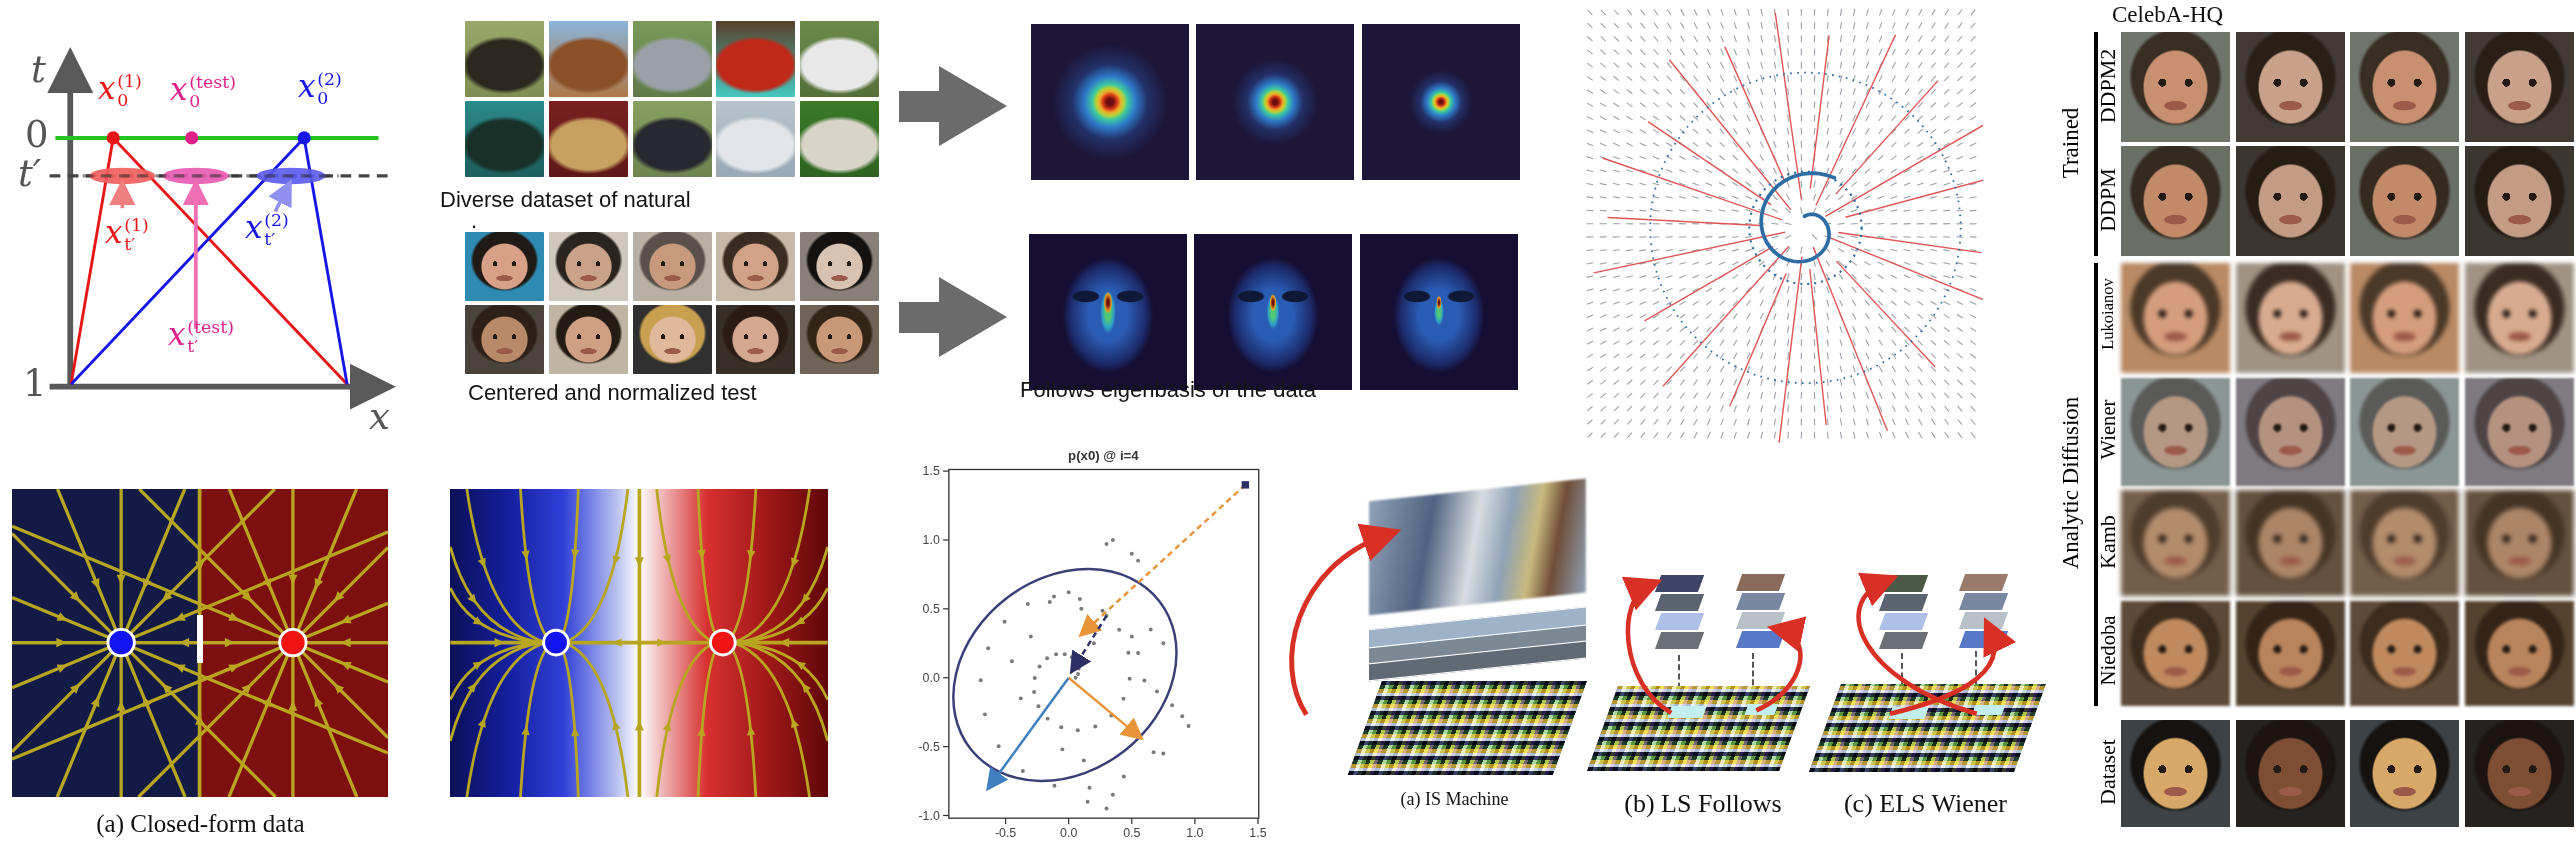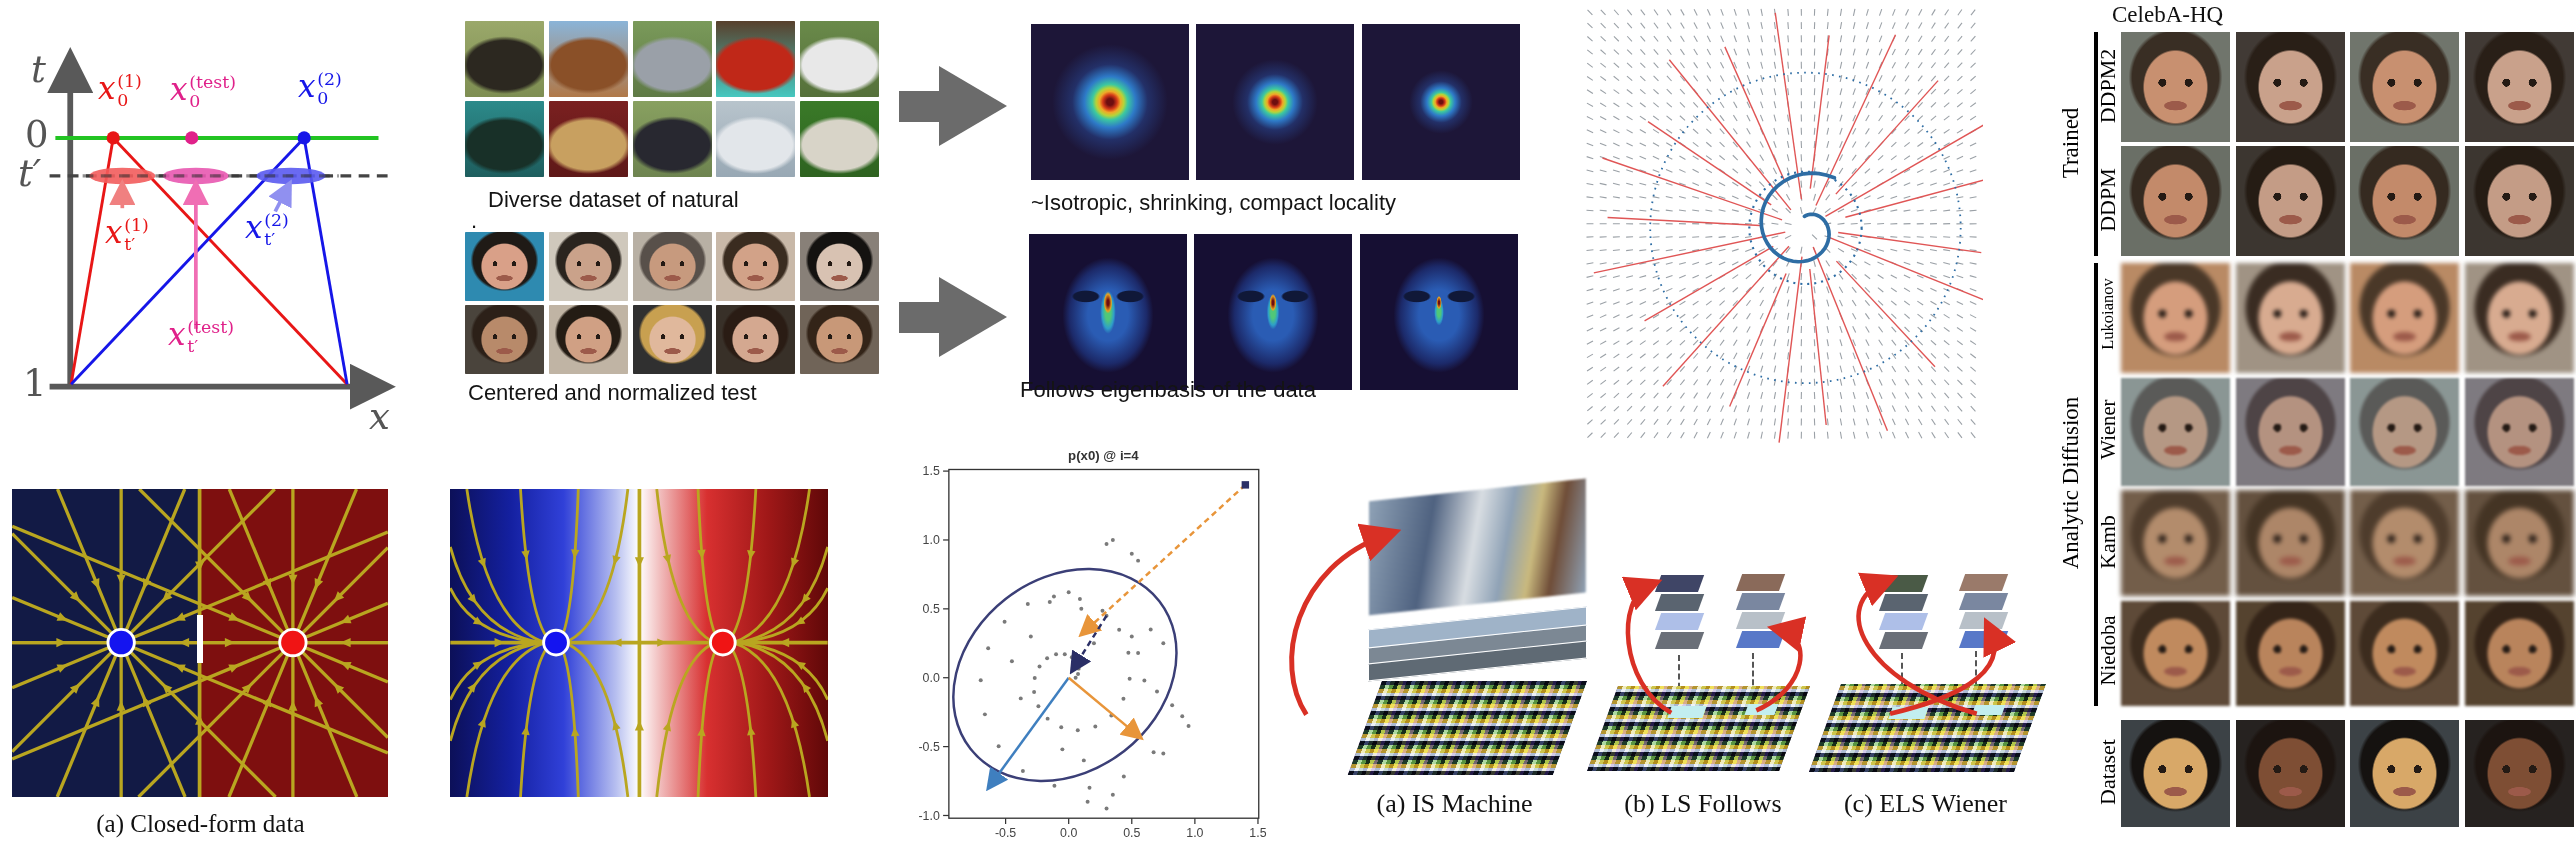--- a/index.html
+++ b/index.html
@@ -142,21 +142,21 @@
       <div class="imgtile" style="height: 76px; background: radial-gradient(55% 38% at 50% 58%, rgb(138, 80, 40) 85%, transparent 100%), linear-gradient(rgb(138, 180, 216), rgb(176, 120, 72));"></div>
       <div class="imgtile" style="height: 76px; background: radial-gradient(55% 38% at 50% 58%, rgb(154, 160, 168) 85%, transparent 100%), linear-gradient(rgb(122, 154, 90), rgb(95, 122, 70));"></div>
       <div class="imgtile" style="height: 76px; background: radial-gradient(55% 38% at 50% 58%, rgb(192, 40, 24) 85%, transparent 100%), linear-gradient(rgb(88, 64, 44), rgb(70, 200, 192));"></div>
       <div class="imgtile" style="height: 76px; background: radial-gradient(55% 38% at 50% 58%, rgb(232, 232, 232) 85%, transparent 100%), linear-gradient(rgb(106, 138, 74), rgb(85, 112, 58));"></div>
       <div class="imgtile" style="height: 76px; background: radial-gradient(55% 38% at 50% 58%, rgb(24, 48, 40) 85%, transparent 100%), linear-gradient(rgb(44, 138, 138), rgb(30, 94, 94));"></div>
       <div class="imgtile" style="height: 76px; background: radial-gradient(55% 38% at 50% 58%, rgb(200, 160, 96) 85%, transparent 100%), linear-gradient(rgb(122, 32, 32), rgb(94, 24, 24));"></div>
       <div class="imgtile" style="height: 76px; background: radial-gradient(55% 38% at 50% 58%, rgb(40, 40, 48) 85%, transparent 100%), linear-gradient(rgb(136, 160, 96), rgb(110, 132, 80));"></div>
       <div class="imgtile" style="height: 76px; background: radial-gradient(55% 38% at 50% 58%, rgb(226, 230, 234) 85%, transparent 100%), linear-gradient(rgb(184, 196, 204), rgb(152, 168, 180));"></div>
       <div class="imgtile" style="height: 76px; background: radial-gradient(55% 38% at 50% 58%, rgb(216, 212, 200) 85%, transparent 100%), linear-gradient(rgb(58, 122, 40), rgb(46, 98, 32));"></div>
     </div>
-  <div class="abs caption-sans" style="left:488px;top:187px">Diverse dataset of natural</div>
+  <div class="abs caption-sans" style="left:440px;top:187px">Diverse dataset of natural</div>
   <div class="abs caption-sans" style="left:471px;top:208px">.</div>
   <div id="faces-grid" class="abs imgrid" style="left:465px;top:232px;width:415px">
       <div class="imgtile" style="height: 69px; background: radial-gradient(2.5px at 38% 46%, rgb(36, 26, 20) 97%, transparent 100%), radial-gradient(2.5px at 62% 46%, rgb(36, 26, 20) 97%, transparent 100%), radial-gradient(11% 4.5% at 50% 67%, rgb(156, 90, 74) 90%, transparent 100%), radial-gradient(30% 34%, rgb(217, 160, 136) 95%, transparent 100%), radial-gradient(43% 45% at 50% 41%, rgb(31, 26, 22) 92%, transparent 100%), linear-gradient(rgb(46, 138, 176), rgb(46, 138, 176));"></div>
       <div class="imgtile" style="height: 69px; background: radial-gradient(2.5px at 38% 46%, rgb(36, 26, 20) 97%, transparent 100%), radial-gradient(2.5px at 62% 46%, rgb(36, 26, 20) 97%, transparent 100%), radial-gradient(11% 4.5% at 50% 67%, rgb(156, 90, 74) 90%, transparent 100%), radial-gradient(30% 34%, rgb(202, 162, 138) 95%, transparent 100%), radial-gradient(43% 45% at 50% 41%, rgb(42, 36, 30) 92%, transparent 100%), linear-gradient(rgb(207, 200, 188), rgb(207, 200, 188));"></div>
       <div class="imgtile" style="height: 69px; background: radial-gradient(2.5px at 38% 46%, rgb(36, 26, 20) 97%, transparent 100%), radial-gradient(2.5px at 62% 46%, rgb(36, 26, 20) 97%, transparent 100%), radial-gradient(11% 4.5% at 50% 67%, rgb(156, 90, 74) 90%, transparent 100%), radial-gradient(30% 34%, rgb(199, 154, 126) 95%, transparent 100%), radial-gradient(43% 45% at 50% 41%, rgb(88, 80, 74) 92%, transparent 100%), linear-gradient(rgb(184, 176, 164), rgb(184, 176, 164));"></div>
       <div class="imgtile" style="height: 69px; background: radial-gradient(2.5px at 38% 46%, rgb(36, 26, 20) 97%, transparent 100%), radial-gradient(2.5px at 62% 46%, rgb(36, 26, 20) 97%, transparent 100%), radial-gradient(11% 4.5% at 50% 67%, rgb(156, 90, 74) 90%, transparent 100%), radial-gradient(30% 34%, rgb(210, 162, 136) 95%, transparent 100%), radial-gradient(43% 45% at 50% 41%, rgb(58, 44, 32) 92%, transparent 100%), linear-gradient(rgb(200, 184, 168), rgb(200, 184, 168));"></div>
       <div class="imgtile" style="height: 69px; background: radial-gradient(2.5px at 38% 46%, rgb(36, 26, 20) 97%, transparent 100%), radial-gradient(2.5px at 62% 46%, rgb(36, 26, 20) 97%, transparent 100%), radial-gradient(11% 4.5% at 50% 67%, rgb(156, 90, 74) 90%, transparent 100%), radial-gradient(30% 34%, rgb(216, 194, 178) 95%, transparent 100%), radial-gradient(43% 45% at 50% 41%, rgb(20, 18, 16) 92%, transparent 100%), linear-gradient(rgb(136, 128, 120), rgb(136, 128, 120));"></div>
       <div class="imgtile" style="height: 69px; background: radial-gradient(2.5px at 38% 46%, rgb(36, 26, 20) 97%, transparent 100%), radial-gradient(2.5px at 62% 46%, rgb(36, 26, 20) 97%, transparent 100%), radial-gradient(11% 4.5% at 50% 67%, rgb(156, 90, 74) 90%, transparent 100%), radial-gradient(30% 34%, rgb(184, 138, 106) 95%, transparent 100%), radial-gradient(43% 45% at 50% 41%, rgb(44, 32, 24) 92%, transparent 100%), linear-gradient(rgb(74, 68, 60), rgb(74, 68, 60));"></div>
       <div class="imgtile" style="height: 69px; background: radial-gradient(2.5px at 38% 46%, rgb(36, 26, 20) 97%, transparent 100%), radial-gradient(2.5px at 62% 46%, rgb(36, 26, 20) 97%, transparent 100%), radial-gradient(11% 4.5% at 50% 67%, rgb(156, 90, 74) 90%, transparent 100%), radial-gradient(30% 34%, rgb(208, 160, 132) 95%, transparent 100%), radial-gradient(43% 45% at 50% 41%, rgb(36, 28, 20) 92%, transparent 100%), linear-gradient(rgb(192, 180, 164), rgb(192, 180, 164));"></div>
       <div class="imgtile" style="height: 69px; background: radial-gradient(2.5px at 38% 46%, rgb(36, 26, 20) 97%, transparent 100%), radial-gradient(2.5px at 62% 46%, rgb(36, 26, 20) 97%, transparent 100%), radial-gradient(11% 4.5% at 50% 67%, rgb(156, 90, 74) 90%, transparent 100%), radial-gradient(30% 34%, rgb(224, 184, 156) 95%, transparent 100%), radial-gradient(43% 45% at 50% 41%, rgb(200, 160, 80) 92%, transparent 100%), linear-gradient(rgb(48, 48, 48), rgb(48, 48, 48));"></div>
@@ -172,21 +172,20 @@
   <div class="abs garrow" style="left:899px;top:277px;width:107px;height:80px">
     <div class="shaft"></div>
       <div class="head"></div>
   </div>
 
   <div id="hm-row1" class="abs hmrow" style="left:1031px;top:24px">
       <div class="hmtile" style="background: radial-gradient(circle at 50% 50%, #6e0e10 0 3%, #d43a18 6.5%, #f0a828 9.5%, #b6d438 12.5%, #3cc8a0 16%, #2e7ac8 23%, #233068 34%, var(--heatmap-bg) 52%), var(--heatmap-bg);"></div>
       <div class="hmtile" style="background: radial-gradient(circle at 50% 50%, #6e0e10 0 2.2199999999999998%, #d43a18 4.81%, #f0a828 7.03%, #b6d438 9.25%, #3cc8a0 11.84%, #2e7ac8 17.02%, #233068 25.16%, var(--heatmap-bg) 38.48%), var(--heatmap-bg);"></div>
       <div class="hmtile" style="background: radial-gradient(circle at 50% 50%, #6e0e10 0 1.6500000000000001%, #d43a18 3.575%, #f0a828 5.2250000000000005%, #b6d438 6.875000000000001%, #3cc8a0 8.8%, #2e7ac8 12.65%, #233068 18.700000000000003%, var(--heatmap-bg) 28.6%), var(--heatmap-bg);"></div>
     </div>
-  <div class="abs caption-sans" style="left:1031px;top:190px">~Isotropic, shrinking, compact locality</div>
   <div id="hm-row2" class="abs hmrow" style="left:1029px;top:234px">
       <div class="hmtile" style="background: radial-gradient(3.5% 9% at 50% 44%, rgb(110, 14, 16) 20%, rgb(232, 160, 32) 60%, transparent 78%), radial-gradient(6% 17%, rgb(80, 200, 120) 30%, rgb(46, 160, 200) 62%, transparent 82%), radial-gradient(9% 4% at 36% 40%, rgb(16, 24, 56) 85%, transparent 100%), radial-gradient(9% 4% at 64% 40%, rgb(16, 24, 56) 85%, transparent 100%), radial-gradient(32% 41% at 50% 52%, rgb(42, 92, 180) 40%, rgb(28, 42, 106) 76%, transparent 90%), rgb(22, 15, 51);"></div>
       <div class="hmtile" style="background: radial-gradient(2.8% 7.2% at 50% 44%, rgb(110, 14, 16) 20%, rgb(232, 160, 32) 60%, transparent 78%), radial-gradient(4.8% 13.6%, rgb(80, 200, 120) 30%, rgb(46, 160, 200) 62%, transparent 82%), radial-gradient(9% 4% at 36% 40%, rgb(16, 24, 56) 85%, transparent 100%), radial-gradient(9% 4% at 64% 40%, rgb(16, 24, 56) 85%, transparent 100%), radial-gradient(32% 41% at 50% 52%, rgb(42, 92, 180) 40%, rgb(28, 42, 106) 76%, transparent 90%), rgb(22, 15, 51);"></div>
       <div class="hmtile" style="background: radial-gradient(2.17% 5.58% at 50% 44%, rgb(110, 14, 16) 20%, rgb(232, 160, 32) 60%, transparent 78%), radial-gradient(3.72% 10.54%, rgb(80, 200, 120) 30%, rgb(46, 160, 200) 62%, transparent 82%), radial-gradient(9% 4% at 36% 40%, rgb(16, 24, 56) 85%, transparent 100%), radial-gradient(9% 4% at 64% 40%, rgb(16, 24, 56) 85%, transparent 100%), radial-gradient(32% 41% at 50% 52%, rgb(42, 92, 180) 40%, rgb(28, 42, 106) 76%, transparent 90%), rgb(22, 15, 51);"></div>
     </div>
   <div class="abs caption-sans" style="left:1020px;top:377px">Follows eigenbasis of the data</div>
 
   <svg id="svg-spiral" class="abs" style="left:1585px;top:6.6px" width="398" height="436" viewBox="0 0 482 527">
       <line x1="8.969848480983499" y1="8.9698484809835" x2="3.0301515190165005" y2="3.0301515190165" stroke="var(--quiver-gray)" stroke-width="1.3"></line>
       <line x1="9.062226217999577" y1="24.874503537968952" x2="2.9377737820004244" y2="19.125496462031048" stroke="var(--quiver-gray)" stroke-width="1.3"></line>
@@ -1498,21 +1497,21 @@
       </g>
     </svg>
 
   <div id="is-stack" class="abs skewY" style="left:1368px;top:489px;width:217px;height:178px">
       <div class="abs" style="left: 0px; top: 162px; width: 217px; height: 16.5px; background: rgb(95, 106, 116); border: 1.7px solid rgb(255, 255, 255);"></div>
       <div class="abs" style="left: 0px; top: 145px; width: 217px; height: 16.5px; background: rgb(124, 136, 148); border: 1.7px solid rgb(255, 255, 255);"></div>
       <div class="abs" style="left: 0px; top: 129px; width: 217px; height: 16.5px; background: rgb(159, 179, 200); border: 1.7px solid rgb(255, 255, 255);"></div>
       <div class="abs" style="left: 0px; top: 0px; width: 217px; height: 114px; border: 1.7px solid rgb(255, 255, 255); background: linear-gradient(100deg, rgb(143, 162, 182) 0%, rgb(79, 98, 128) 28%, rgb(216, 221, 226) 48%, rgb(143, 162, 182) 62%, rgb(201, 185, 126) 74%, rgb(111, 77, 56) 84%, rgb(143, 162, 182) 100%); filter: blur(1.2px);"></div>
     </div>
   <div id="is-base" class="abs baseNoise" style="left: 1382px; top: 681px; width: 205px; height: 94px; background: repeating-linear-gradient(90deg, rgb(34, 40, 58) 0px, rgb(34, 40, 58) 5px, rgb(207, 214, 226) 5px, rgb(207, 214, 226) 9px, rgb(106, 138, 90) 9px, rgb(106, 138, 90) 13.2px, rgb(26, 26, 34) 13.2px, rgb(26, 26, 34) 17.4px, rgb(212, 192, 106) 17.4px, rgb(212, 192, 106) 21.5px, rgb(138, 90, 160) 21.5px, rgb(138, 90, 160) 25px), repeating-linear-gradient(0deg, rgb(34, 40, 58) 0px, rgb(34, 40, 58) 4.1px, rgb(207, 214, 226) 4.1px, rgb(207, 214, 226) 7.4px, rgb(212, 192, 106) 7.4px, rgb(212, 192, 106) 10.7px, rgb(106, 138, 90) 10.7px, rgb(106, 138, 90) 15px); background-blend-mode: overlay;"></div>
-  <div class="abs caption-serif" style="left:1347px;top:789px;width:215px;font-size:26px">(a) IS Machine</div>
+  <div class="abs caption-serif" style="left:1347px;top:789px;width:215px;font-size:18px">(a) IS Machine</div>
 
   <div id="ls-left-stack" class="abs" style="left:1655px;top:575px;width:50px;height:76px">
       <div class="minitile" style="left: 3.3px; top: 0px; background: rgb(63, 69, 102); box-shadow: rgb(255, 255, 255) 0px 0px 0px 0.8px;"></div>
       <div class="minitile" style="left: 3.3px; top: 19px; background: rgb(90, 100, 112); box-shadow: rgb(255, 255, 255) 0px 0px 0px 0.8px;"></div>
       <div class="minitile" style="left: 3.3px; top: 38px; background: rgb(174, 191, 232); box-shadow: rgb(255, 255, 255) 0px 0px 0px 0.8px;"></div>
       <div class="minitile" style="left: 3.3px; top: 57px; background: rgb(106, 111, 120); box-shadow: rgb(255, 255, 255) 0px 0px 0px 0.8px;"></div>
     </div>
   <div id="ls-right-stack" class="abs" style="left:1736px;top:574px;width:50px;height:76px">
       <div class="minitile" style="left: 3.3px; top: 0px; background: rgb(138, 106, 90); box-shadow: rgb(255, 255, 255) 0px 0px 0px 0.8px;"></div>
       <div class="minitile" style="left: 3.3px; top: 19px; background: rgb(122, 135, 160); box-shadow: rgb(255, 255, 255) 0px 0px 0px 0.8px;"></div>

